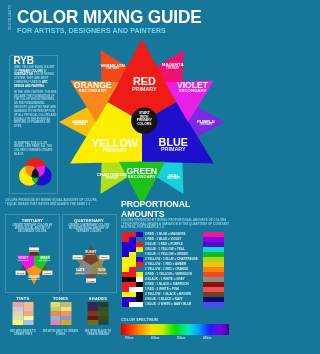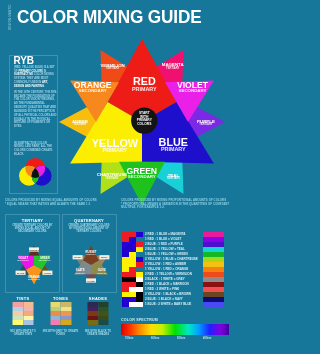--- a/index.html
+++ b/index.html
@@ -77,20 +77,21 @@
   .stick{position:absolute;font-size:2.6px;font-weight:bold;color:#bfe3f0;}
 </style>
 </head>
 <body>
 
 <div id="page">
 
   <div id="header">
     <div id="side-label">DESIGN MANTIC</div>
     <div id="title">COLOR MIXING GUIDE</div>
+    <div id="subtitle">FOR ARTISTS, DESIGNERS AND PAINTERS</div>
   </div>
 
   <div id="ryb">
     <div id="ryb-title">RYB</div>
     <div class="ryb-p" id="ryb-p1"><span>(RED, YELLOW, BLUE) IS A SET OF </span><b>PRIMARY COLORS</b><span> IN </span><b>SUBTRACTIVE</b><span> COLOR MIXING SYSTEM. THEY ARE MOST COMMONLY USED IN </span><b>ART, DESIGN AND PAINTING</b><span>.</span></div>
     <div class="ryb-p" id="ryb-p2">IN THE 18TH CENTURY, THE RYB BECAME THE FOUNDATION OF THE COLOR VISION THEORIES, AS THE FUNDAMENTAL SENSORY QUALITIES THAT ARE BLENDED IN THE PERCEPTION OF ALL PHYSICAL COLORS AND EQUALLY IN THE PHYSICAL MIXTURE OF PIGMENTS OR DYES.</div>
     <div class="ryb-p" id="ryb-p3">IN SUBTRACTIVE COLOR MIXING, LIKE PAINT, ALL THE COLORS COMBINED CREATE BLACK.</div>
   </div>
   <svg id="ryb-venn" viewBox="0 0 236 354" width="236" height="354" style="position:absolute;left:0;top:0;pointer-events:none;">
       <defs>
@@ -349,20 +350,21 @@
           <div style="background: rgb(107, 22, 22);"></div>
           <div style="background: rgb(58, 74, 26);"></div>
           <div style="background: rgb(122, 106, 18);"></div>
           <div style="background: rgb(29, 75, 67);"></div>
         </div>
         <div class="tcap">MIX WITH BLACK TO CREATE SHADES</div>
       </div>
     </div>
 
   <div id="prop">
+    <div class="sect-title">PROPORTIONAL AMOUNTS</div>
     <div class="sect-sub">COLORS PRODUCED BY MIXING PROPORTIONAL AMOUNTS OF COLORS</div>
     <div class="sect-sub">* PROPORTIONAL MEANS A VARIATION IN THE QUANTITIES OF CONSTANT MULTIPLE, FOR EXAMPLE 1:2.</div>
     <div id="prop-list">
         <div class="prow">
           <div class="pcell" style="left: 0px; background: rgb(237, 28, 36);"></div>
           <div class="pcell" style="left: 7px; background: rgb(237, 28, 36);"></div>
           <div class="pcell" style="left: 14px; background: rgb(35, 0, 210);"></div>
           <div class="ptext">2 RED : 1 BLUE = MAGENTA</div>
         </div>
         <div class="prow">

